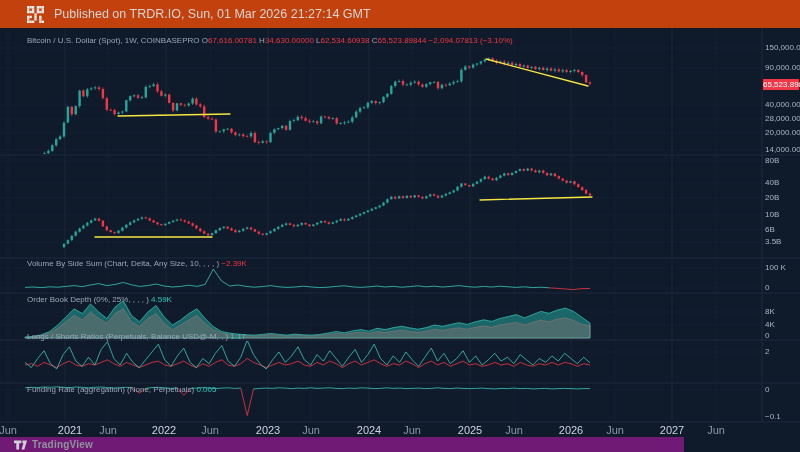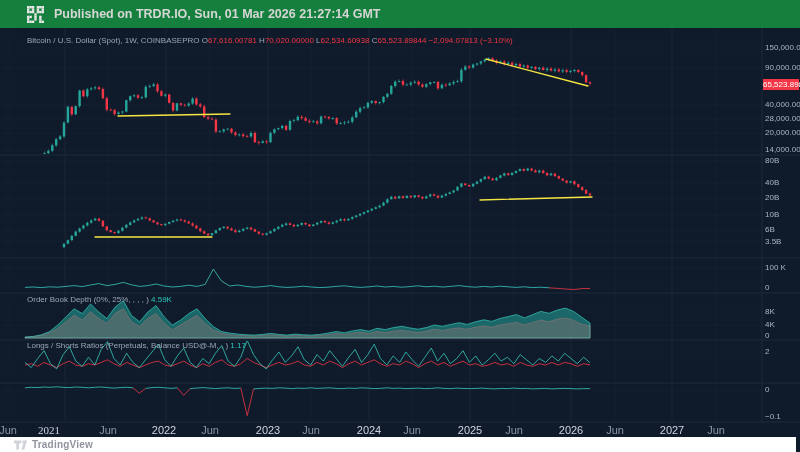--- a/index.html
+++ b/index.html
@@ -8,25 +8,25 @@
   #cv{position:absolute;left:0;top:0;z-index:1;}
   .legend{position:absolute;left:27px;z-index:3;font-size:8px;line-height:9px;color:#9aa7b8;white-space:nowrap;}
   .legend .lg{color:#9aa7b8;}
   .red{color:#f23645;}
   .teal{color:#2ec7b9;}
   .axlab{position:absolute;z-index:2;font-size:8px;line-height:8px;color:#aab6c6;white-space:nowrap;}
   .tlab{position:absolute;z-index:3;font-size:11px;line-height:9px;color:#8b97a8;transform:translateX(-50%);}
   .tlab.yr{color:#ccd4df;}
   .pricetag{position:absolute;left:763px;top:79px;width:36px;height:11px;z-index:4;background:#f23645;
             color:#fff;font-size:8px;line-height:11px;text-align:center;}
-  .hdr{position:absolute;left:0;top:0;width:800px;height:28px;background:#15803d;z-index:5;
-       display:flex;align-items:center;font-weight:bold;}
+  .hdr{position:absolute;left:0;top:0;width:800px;height:28px;background:#c2410c;z-index:5;
+       display:flex;align-items:center;}
   .hdr-icon{margin-left:27px;flex:0 0 auto;}
   .hdr-title{margin-left:10px;color:#d6d6d6;font-size:12.5px;}
-  .ftr{position:absolute;left:0;top:437px;width:796px;height:15px;background:#ffffff;z-index:5;
+  .ftr{position:absolute;left:0;top:437px;width:684px;height:15px;background:#701a75;z-index:5;
        display:flex;align-items:center;}
   .ftr-logo{margin-left:14px;flex:0 0 auto;}
   .ftr-txt{margin-left:5px;color:#8f949e;font-size:10px;font-weight:bold;letter-spacing:0.2px;}
 </style>
 </head>
 <body>
 
 <div id="app">
 
   <svg id="cv" width="800" height="452">
@@ -822,27 +822,33 @@
       <line x1="0" y1="155" x2="800" y2="155" stroke="#1d2a3d"></line>
       <line x1="0" y1="258" x2="800" y2="258" stroke="#1d2a3d"></line>
       <line x1="0" y1="293" x2="800" y2="293" stroke="#1d2a3d"></line>
       <line x1="0" y1="340" x2="800" y2="340" stroke="#1d2a3d"></line>
       <line x1="0" y1="383" x2="800" y2="383" stroke="#1d2a3d"></line>
       <line x1="0" y1="422" x2="800" y2="422" stroke="#1d2a3d"></line>
       <line x1="762" y1="28" x2="762" y2="422" stroke="#1d2a3d"></line>
     </svg>
 
   <div class="legend" id="lg0" style="top:36px">
-    <span>Bitcoin / U.S. Dollar (Spot), 1W, COINBASEPRO</span><span id="lg0v"><span class="lg"> O</span><span class="red">67,616.00781</span><span class="lg"> H</span><span class="red">70,020.00000</span><span class="lg"> L</span><span class="red">62,534.60938</span><span class="lg"> C</span><span class="red">65,523.89844</span><span class="red"> −2,094.07813 (−3.10%)</span></span>
+    <span>Bitcoin / U.S. Dollar (Spot), 1W, COINBASEPRO</span><span id="lg0v"><span class="lg"> O</span><span class="red">67,616.00781</span><span class="lg"> H</span><span class="red">34,630.00000</span><span class="lg"> L</span><span class="red">62,534.60938</span><span class="lg"> C</span><span class="red">65,523.89844</span><span class="red"> −2,094.07813 (−3.10%)</span></span>
+  </div>
+  <div class="legend" id="lg2" style="top:259px">
+    <span>Volume By Side Sum (Chart, Delta, Any Size, 10, , , , )</span><span id="lg2v"><span class="red"> −2.39K</span></span>
   </div>
   <div class="legend" id="lg3" style="top:295px">
     <span>Order Book Depth (0%, 25%, , , , )</span><span id="lg3v"><span class="teal"> 4.59K</span></span>
   </div>
-  <div class="legend" id="lg4" style="top:341px">
+  <div class="legend" id="lg4" style="top:332px">
     <span>Longs / Shorts Ratios (Perpetuals, Balance USD@-M, , )</span><span id="lg4v"><span class="teal"> 1.17</span></span>
+  </div>
+  <div class="legend" id="lg5" style="top:385px">
+    <span>Funding Rate (aggregation) (None, Perpetuals)</span><span id="lg5v"><span class="teal"> 0.005</span></span>
   </div>
 
   <div class="pricetag">65,523.89844</div>
 
   <div class="hdr">
     <svg class="hdr-icon" width="17" height="17" viewBox="0 0 7 7">
         <rect x="0" y="0" width="1" height="1" fill="#e8e8e8"></rect>
         <rect x="1" y="0" width="1" height="1" fill="#e8e8e8"></rect>
         <rect x="2" y="0" width="1" height="1" fill="#e8e8e8"></rect>
         <rect x="4" y="0" width="1" height="1" fill="#e8e8e8"></rect>
@@ -898,21 +904,21 @@
     <div class="axlab" style="left: 765px; top: 238px;">3.5B</div>
     <div class="axlab" style="left: 765px; top: 264px;">100 K</div>
     <div class="axlab" style="left: 765px; top: 284px;">0</div>
     <div class="axlab" style="left: 765px; top: 308px;">8K</div>
     <div class="axlab" style="left: 765px; top: 321px;">4K</div>
     <div class="axlab" style="left: 765px; top: 332px;">0</div>
     <div class="axlab" style="left: 765px; top: 348px;">2</div>
     <div class="axlab" style="left: 765px; top: 386px;">0</div>
     <div class="axlab" style="left: 765px; top: 413px;">−0.1</div>
     <div class="tlab" style="left: 8px; top: 426px;">Jun</div>
-    <div class="tlab yr" style="left: 49px; top: 426px; font-family: Liberation Serif, serif;">2021</div>
+    <div class="tlab yr" style="left: 70px; top: 426px;">2021</div>
     <div class="tlab" style="left: 108px; top: 426px;">Jun</div>
     <div class="tlab yr" style="left: 164px; top: 426px;">2022</div>
     <div class="tlab" style="left: 210px; top: 426px;">Jun</div>
     <div class="tlab yr" style="left: 268px; top: 426px;">2023</div>
     <div class="tlab" style="left: 311px; top: 426px;">Jun</div>
     <div class="tlab yr" style="left: 369px; top: 426px; text-align: center;">2024</div>
     <div class="tlab" style="left: 412px; top: 426px;">Jun</div>
     <div class="tlab yr" style="left: 470px; top: 426px;">2025</div>
     <div class="tlab" style="left: 514px; top: 426px;">Jun</div>
     <div class="tlab yr" style="left: 571px; top: 426px;">2026</div>

